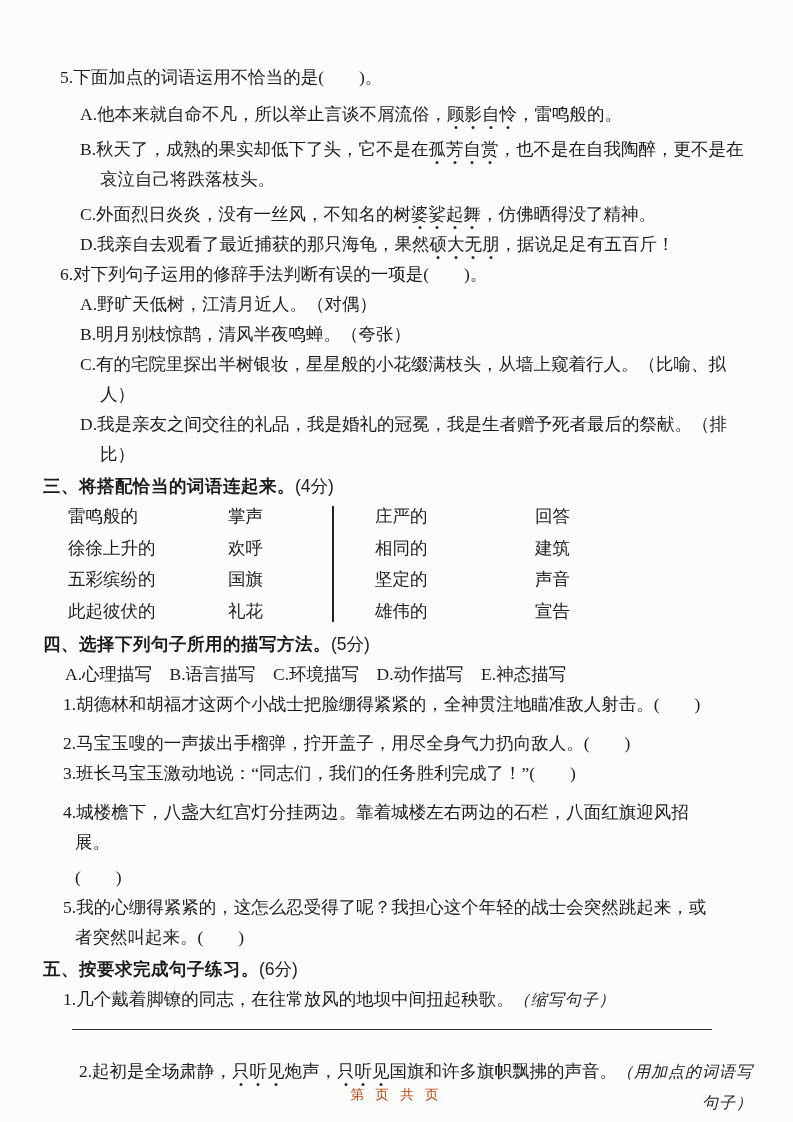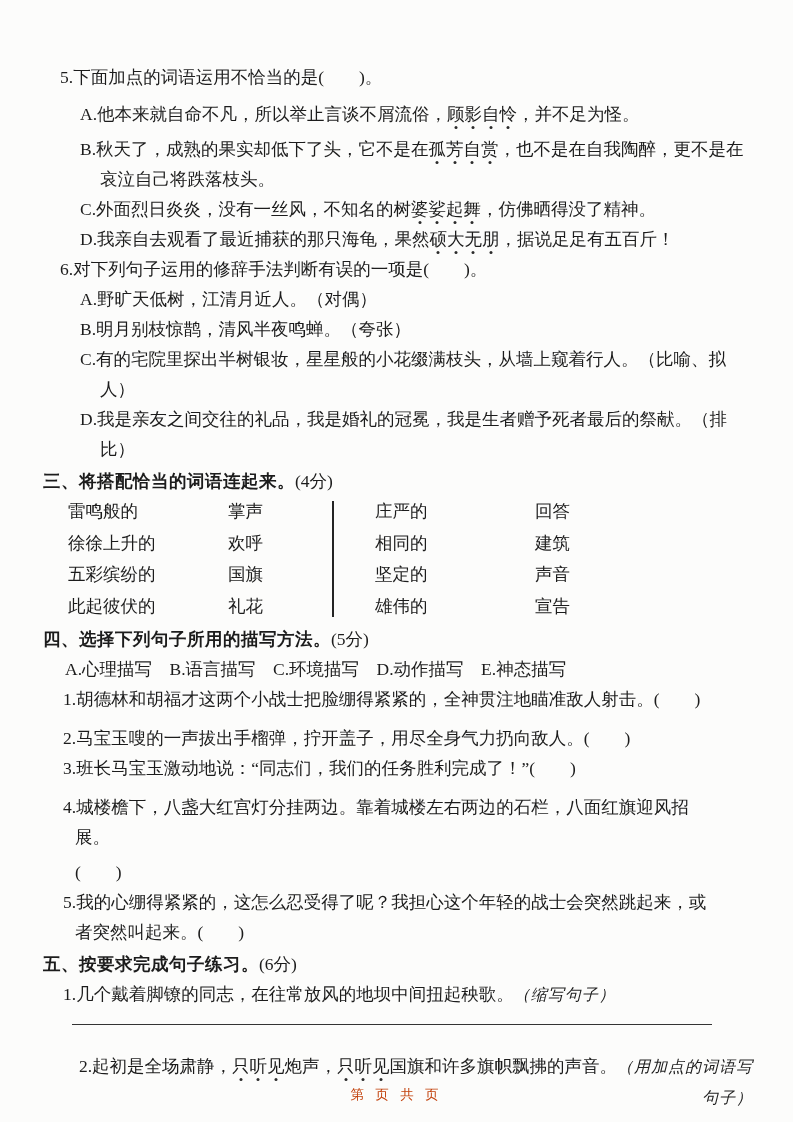--- a/index.html
+++ b/index.html
@@ -12,30 +12,30 @@
     overflow:hidden;
     font-family:"Liberation Serif","DejaVu Serif",serif;
     color:#1c1c1c;
     font-size:17.5px;
   }
   .line{line-height:30px;}
   .q-stem{margin-left:17px;}
   .q-option{margin-left:37px;padding-left:20px;text-indent:-20px;}
   .opt-a{margin-top:7px;}
   .opt-b{margin-top:5px;}
-  .opt-c{}
+  .opt-c{margin-top:5px;}
   .sec-header{
     margin-top:2px;
     font-family:"Liberation Sans","DejaVu Sans",sans-serif;
     font-weight:700;
     font-size:17.5px;
     letter-spacing:0.5px;
   }
   .sec-header .score{
-    font-family:Liberation Serif, serif;
+    font-family:Liberation Sans, sans-serif;
     font-weight:400;letter-spacing:0;
   }
   .match-table{position:relative;margin-left:25px;}
   .match-row{
     display:grid;
     grid-template-columns:160px 104px 43px 160px 1fr;
     line-height:31.5px;
   }
   .match-divider{
     position:absolute;left:264px;top:5px;bottom:5px;width:2px;background:#242424;
@@ -74,21 +74,21 @@
     font-size:13.5px;color:#c2410c;
     letter-spacing:4px;
   }
 </style>
 </head>
 <body>
 
 <div class="page">
 
   <div class="line q-stem">5.下面加点的词语运用不恰当的是(　　)。</div>
-  <div class="line q-option opt-a"><span>A.他本来就自命不凡，所以举止言谈不屑流俗，</span><span class="em"><span class="dotchar">顾</span><span class="dotchar">影</span><span class="dotchar">自</span><span class="dotchar">怜</span></span><span>，并不足为怪。</span></div>
+  <div class="line q-option opt-a"><span>A.他本来就自命不凡，所以举止言谈不屑流俗，</span><span class="em"><span class="dotchar">顾</span><span class="dotchar">影</span><span class="dotchar">自</span><span class="dotchar">怜</span></span><span>，雷鸣般的。</span></div>
   <div class="line q-option opt-b"><span>B.秋天了，成熟的果实却低下了头，它不是在</span><span class="em"><span class="dotchar">孤</span><span class="dotchar">芳</span><span class="dotchar">自</span><span class="dotchar">赏</span></span><span>，也不是在自我陶醉，更不是在哀泣自己将跌落枝头。</span></div>
   <div class="line q-option opt-c"><span>C.外面烈日炎炎，没有一丝风，不知名的树</span><span class="em"><span class="dotchar">婆</span><span class="dotchar">娑</span><span class="dotchar">起</span><span class="dotchar">舞</span></span><span>，仿佛晒得没了精神。</span></div>
   <div class="line q-option"><span>D.我亲自去观看了最近捕获的那只海龟，果然</span><span class="em"><span class="dotchar">硕</span><span class="dotchar">大</span><span class="dotchar">无</span><span class="dotchar">朋</span></span><span>，据说足足有五百斤！</span></div>
 
   <div class="line q-stem">6.对下列句子运用的修辞手法判断有误的一项是(　　)。</div>
   <div class="line q-option">A.野旷天低树，江清月近人。（对偶）</div>
   <div class="line q-option">B.明月别枝惊鹊，清风半夜鸣蝉。（夸张）</div>
   <div class="line q-option">C.有的宅院里探出半树银妆，星星般的小花缀满枝头，从墙上窥着行人。（比喻、拟人）</div>
   <div class="line q-option">D.我是亲友之间交往的礼品，我是婚礼的冠冕，我是生者赠予死者最后的祭献。（排比）</div>
 

